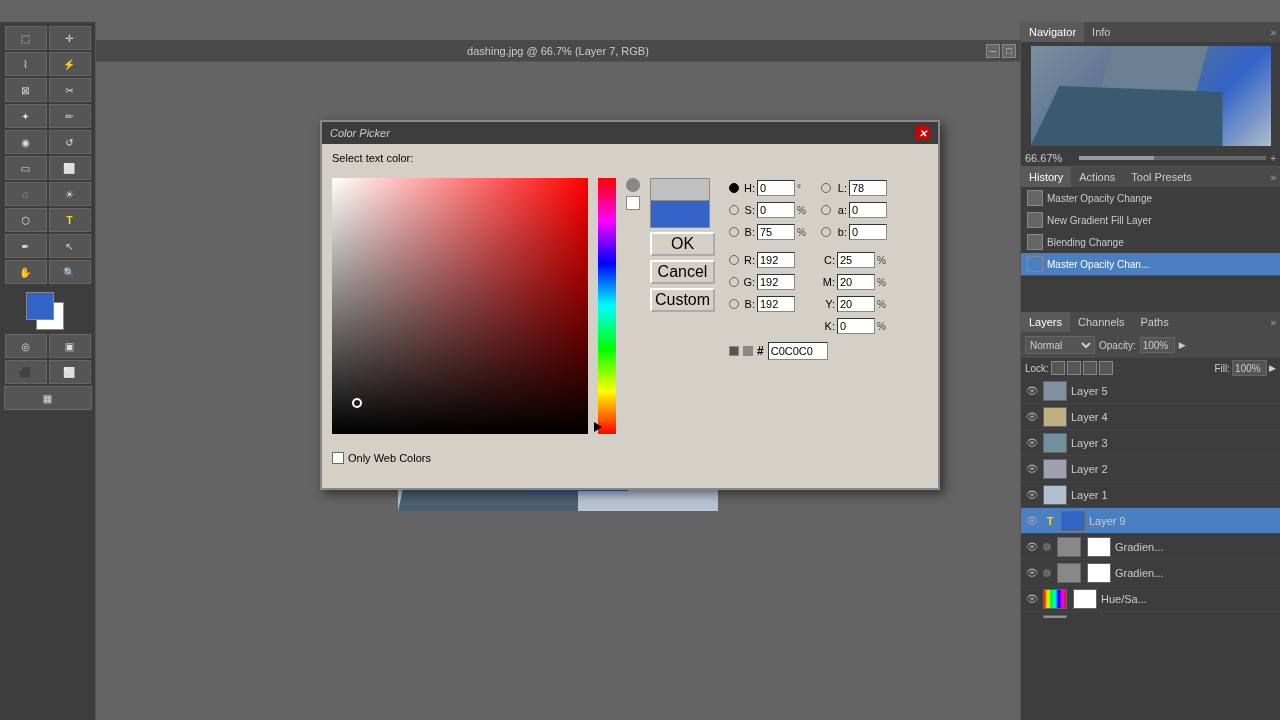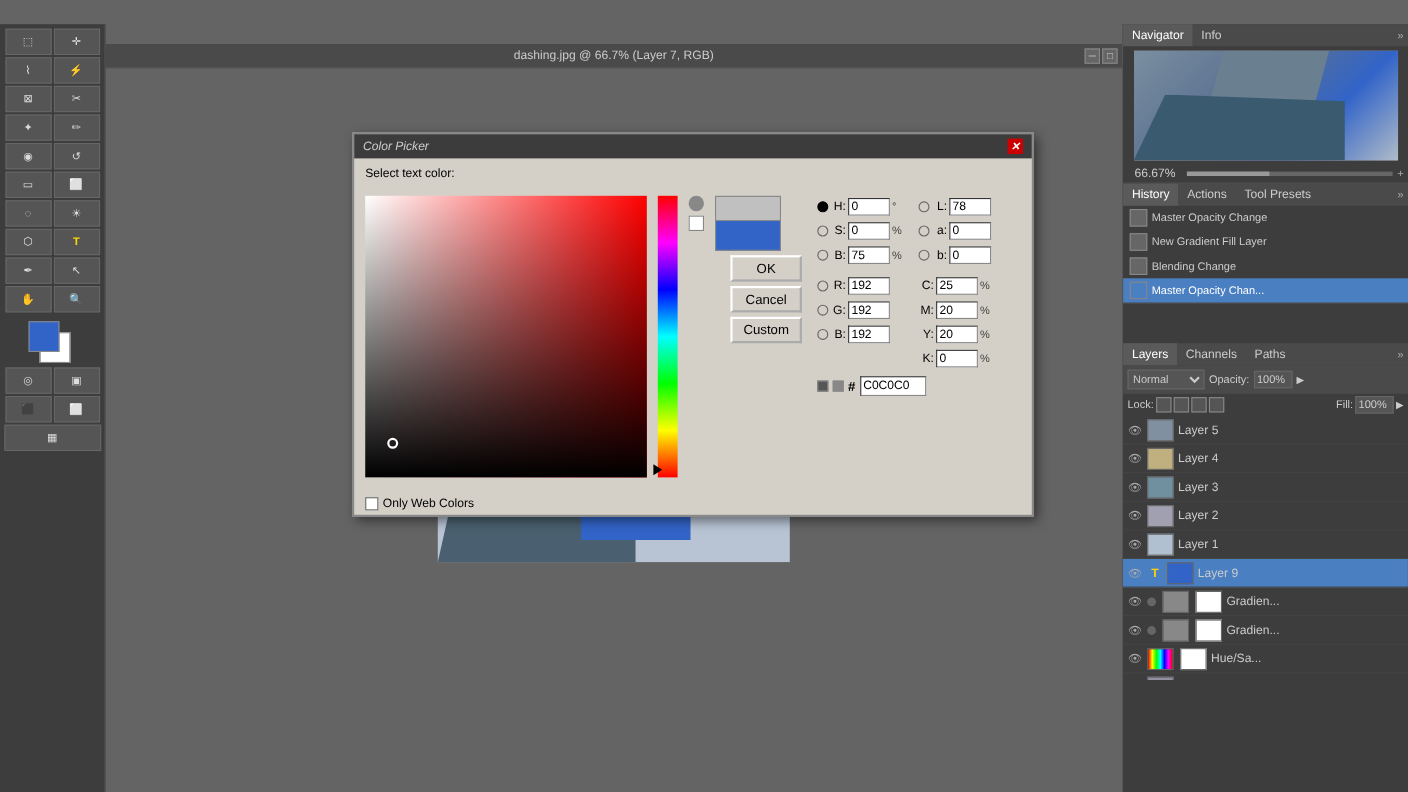--- a/index.html
+++ b/index.html
@@ -124,21 +124,20 @@
       background: #888;
       overflow: hidden;
       position: relative;
     }
 
     .nav-controls {
       display: flex;
       align-items: center;
       padding: 2px 4px;
       gap: 4px;
-      text-align: center;
     }
 
     .zoom-pct {
       color: #ccc;
       font-size: 11px;
       width: 50px;
     }
 
     
     .history-panel {
@@ -336,26 +335,25 @@
       gap: 4px;
       margin-bottom: 8px;
     }
 
     .dialog-btn {
       width: 65px;
       height: 24px;
       background: #d4d0c8;
       border: 2px outset #fff;
       cursor: pointer;
-      font-size: 12px;
+      font-size: 16px;
       color: #000;
       display: flex;
       align-items: center;
       justify-content: center;
-      margin-left: 14px;
     }
 
     .input-row {
       display: flex;
       align-items: center;
       gap: 2px;
       height: 20px;
     }
 
     .radio-dot {
@@ -857,19 +855,19 @@
         <div class="hex-row">
           <div style="width:10px; height:10px; border:1px solid #888; background:#555;"></div>
           <div style="width:10px; height:10px; border:1px solid #888; background:#888;"></div>
           <span class="hash-sym">#</span>
           <input class="hex-input" type="text" value="C0C0C0" style="">
         </div>
 
       </div>
     </div>
 
-    <div class="web-colors-row" style="padding-left:10px; padding-bottom:4px;">
+    <div class="web-colors-row" style="padding-left:10px; padding-bottom:24px;">
       <div class="checkbox"></div>
       <span>Only Web Colors</span>
     </div>
   </div>
 
 </div>
 
 </body></html>

